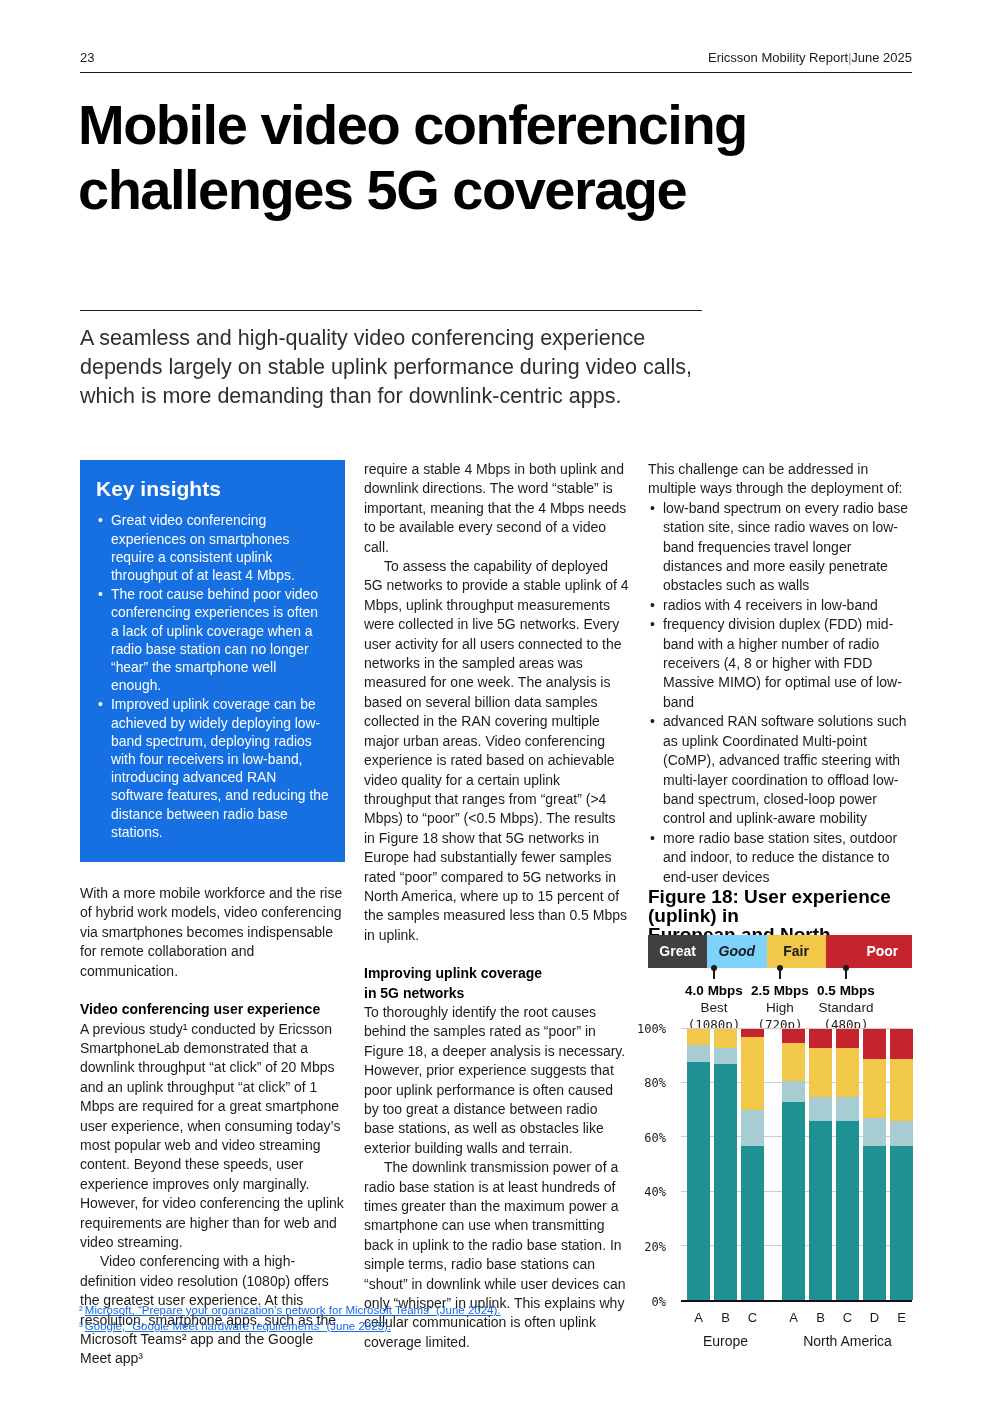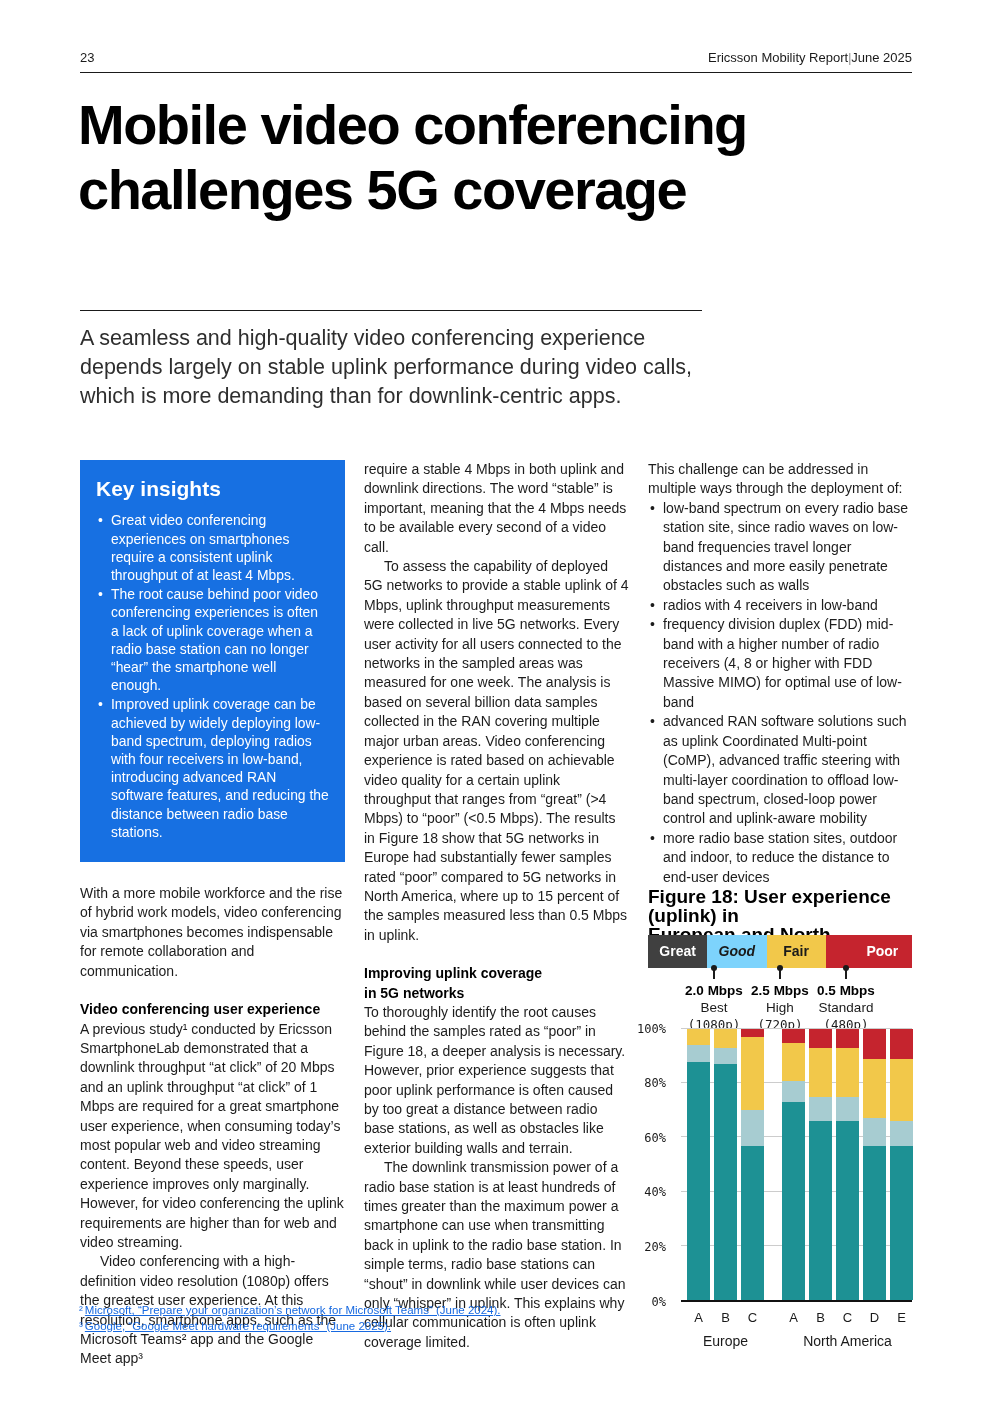--- a/index.html
+++ b/index.html
@@ -133,21 +133,21 @@
         <div class="legend">
           <div class="legend-seg" style="background-color: #404040; color: rgb(255, 255, 255);">Great</div>
           <div class="legend-seg" style="background-color: #7dd3fc; color: rgb(26, 26, 26); font-style: italic;">Good</div>
           <div class="legend-seg" style="background-color: rgb(242, 200, 74); color: rgb(26, 26, 26);">Fair</div>
           <div class="legend-seg" style="background-color: rgb(197, 36, 46); color: rgb(255, 255, 255); padding-left: 27px;">Poor</div>
         </div>
 
         <div class="thresholds">
           <div class="threshold" style="left:25%;">
             <div class="th-marker"></div>
-            <div class="th-value">2.0 Mbps</div>
+            <div class="th-value">4.0 Mbps</div>
             <div class="th-quality">Best</div>
             <div class="th-res">(1080p)</div>
           </div>
           <div class="threshold" style="left:50%;">
             <div class="th-marker"></div>
             <div class="th-value">2.5 Mbps</div>
             <div class="th-quality">High</div>
             <div class="th-res">(720p)</div>
           </div>
           <div class="threshold" style="left:75%;">

